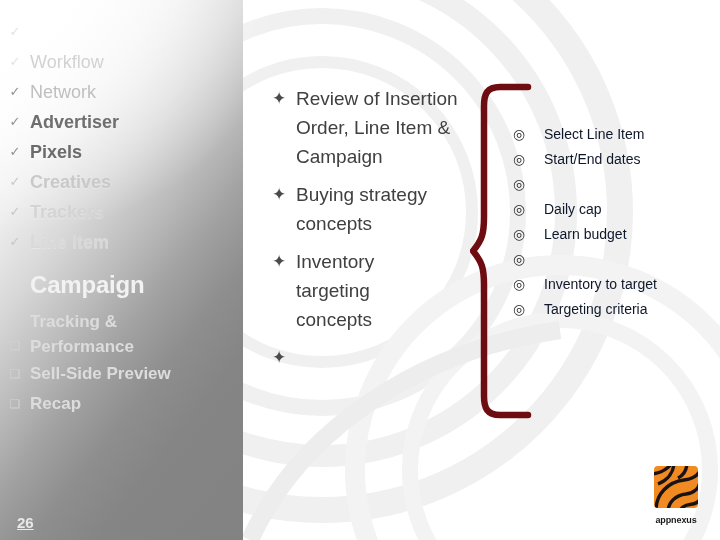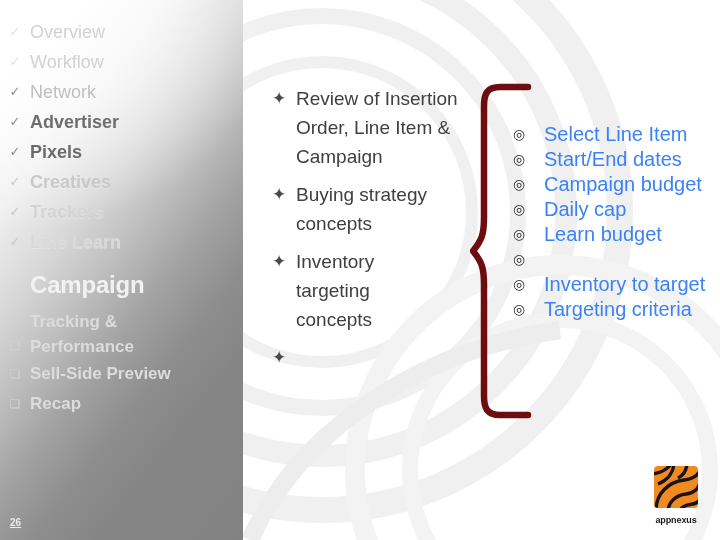--- a/index.html
+++ b/index.html
@@ -87,22 +87,22 @@
   }
   .side-row2 .chk{
     width:30px;flex:0 0 30px;text-align:center;
     font-size:12px;line-height:25px;color:#d3d3d3;
   }
   .side-row2 .lbl{
     font-size:17px;line-height:25px;font-weight:700;color:#dcdcdc;
   }
 
   #page-number{
-    position:absolute;left:10px;bottom:12px;z-index:3;
-    font-size:10px;line-height:10px;color:#e9e9e9;font-weight:700;text-decoration:underline;
+    position:absolute;left:17px;bottom:12px;z-index:3;
+    font-size:15px;line-height:10px;color:#e9e9e9;font-weight:700;text-decoration:underline;
   }
 
   
   #mid-col{
     position:absolute;left:272px;top:84px;width:200px;z-index:3;
   }
   .mid-row{display:flex;align-items:flex-start;margin-bottom:9px;}
   .mid-row .star{
     flex:0 0 24px;width:24px;
     font-size:17px;line-height:29px;color:#4a4a4a;
@@ -120,21 +120,21 @@
   
   #right-col{
     position:absolute;left:513px;top:122px;width:207px;z-index:3;
   }
   .right-row{display:flex;align-items:flex-start;}
   .right-row .bull{
     flex:0 0 31px;width:31px;
     font-size:14px;line-height:25px;color:#2b2b2b;text-align:left;
   }
   .right-row .txt{
-    font-size:20px;line-height:25px;color:#3b82f6;
+    font-size:14px;line-height:25px;color:#0f172a;
   }
   .right-row .txt .sub{display:block;line-height:21px;}
 
   
   #logo-wrap{
     position:absolute;left:650px;top:466px;width:52px;z-index:4;
     text-align:center;
   }
   #logo-mark{width:44px;height:42px;display:block;margin:0 auto;}
   #logo-text{
@@ -162,21 +162,20 @@
   <g clip-path="url(#clipAll)" fill="none" stroke="#ededed" stroke-width="18">
     <path d="M 250 540 C 300 430 420 350 560 330"></path>
   </g>
 </svg>
 
 <div id="sidebar">
 
   <ul class="side-list" style="margin-top:17px;">
     <li class="side-row" id="sr0">
       <span class="chk">✓</span>
-      <span class="lbl">Overview</span>
     </li>
     <li class="side-row" id="sr1">
       <span class="chk">✓</span>
       <span class="lbl">Workflow</span>
     </li>
     <li class="side-row" id="sr2">
       <span class="chk">✓</span>
       <span class="lbl">Network</span>
     </li>
     <li class="side-row" id="sr3">
@@ -190,21 +189,21 @@
     <li class="side-row" id="sr5">
       <span class="chk">✓</span>
       <span class="lbl">Creatives</span>
     </li>
     <li class="side-row" id="sr6">
       <span class="chk">✓</span>
       <span class="lbl">Trackers</span>
     </li>
     <li class="side-row" id="sr7">
       <span class="chk">✓</span>
-      <span class="lbl">Line Learn</span>
+      <span class="lbl">Line Item</span>
     </li>
   </ul>
 
   <div id="sidebar-heading">Campaign</div>
 
   <ul class="side-list">
     <li class="side-row2" style="height:50px;">
       <span class="chk">❏</span>
       <span class="lbl" style="width:150px;white-space:normal;"><span>Tracking &amp; Performance</span></span>
     </li>
@@ -255,21 +254,20 @@
   <div class="right-row">
     <span class="bull">◎</span>
     <span class="txt">Select Line Item</span>
   </div>
   <div class="right-row">
     <span class="bull">◎</span>
     <span class="txt">Start/End dates</span>
   </div>
   <div class="right-row">
     <span class="bull">◎</span>
-    <span class="txt">Campaign budget</span>
   </div>
   <div class="right-row">
     <span class="bull">◎</span>
     <span class="txt">Daily cap</span>
   </div>
   <div class="right-row">
     <span class="bull">◎</span>
     <span class="txt">Learn budget</span>
   </div>
   <div class="right-row">

